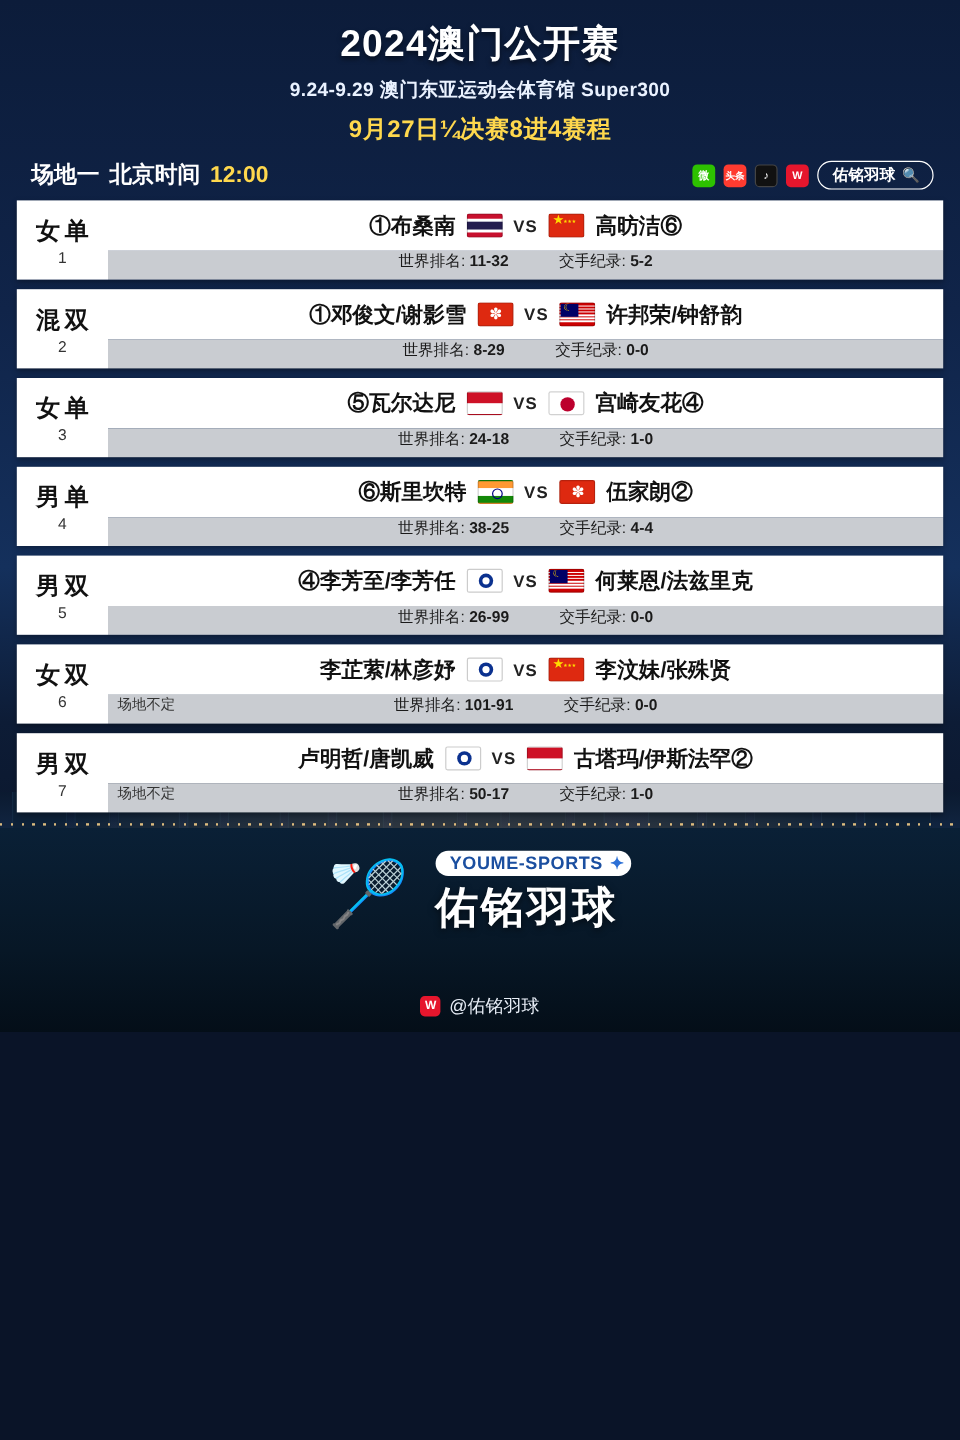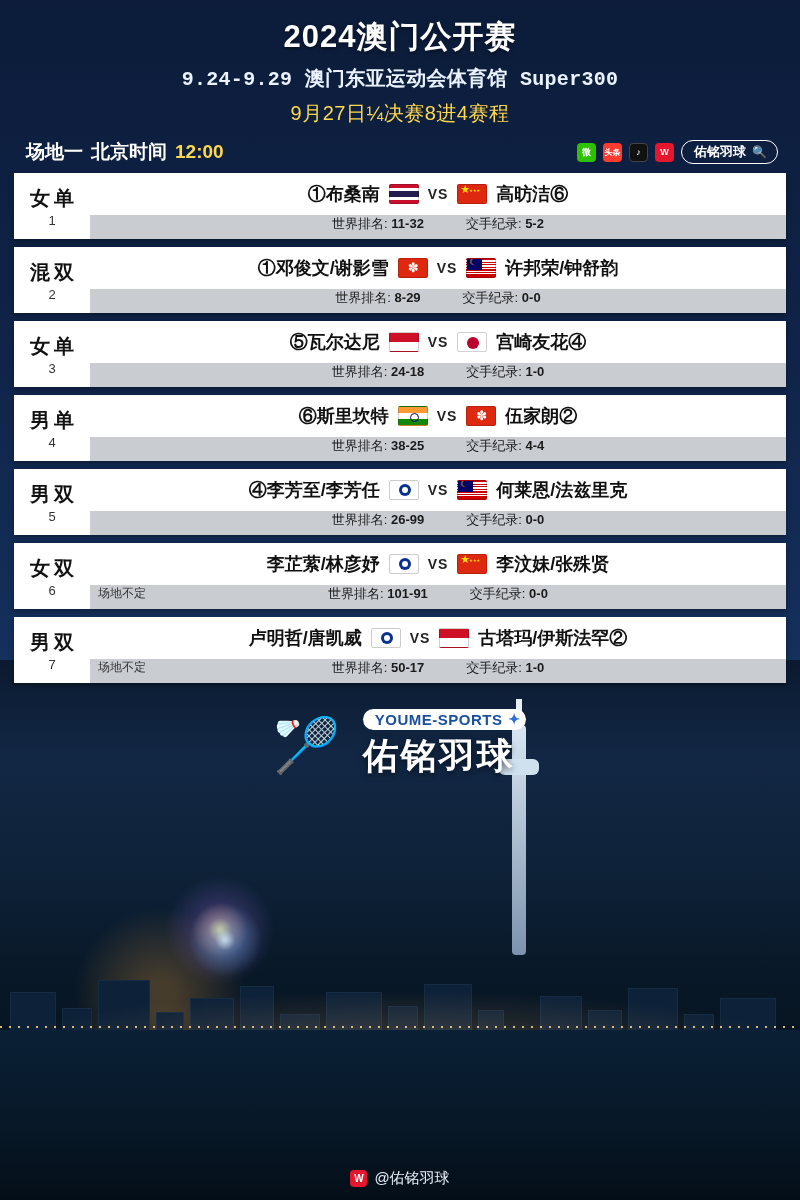--- a/index.html
+++ b/index.html
@@ -4,38 +4,37 @@
 <style>
   * { box-sizing: border-box; margin: 0; padding: 0; }
   body {
     width: 800px; height: 1200px;
     font-family: "Liberation Sans", sans-serif;
     background: #0a1428;
     position: relative;
     overflow: hidden;
   }
   .page {
-    width: 800px; height: 1200px;
+    width: 800px; height: 860px;
     position: relative;
     background: linear-gradient(180deg, #0c1c3a 0%, #102449 30%, #14305c 55%, #0d1c36 70%, #07101f 100%);
   }
 
   
   .header { text-align: center; padding-top: 16px; position: relative; z-index: 5; }
   .title-main {
     font-size: 31px; font-weight: bold; color: #ffffff;
     letter-spacing: 1px; text-shadow: 0 2px 4px rgba(0,0,0,.5);
   }
   .title-sub {
-    font-size: 20px; color: #eaf2ff; margin-top: 7px; font-weight: bold;
+    font-size: 16px; color: #eaf2ff; margin-top: 7px; font-weight: bold;
     letter-spacing: .3px;
-    font-family: Liberation Mono, monospace;
   }
   .title-third {
-    font-size: 20px; color: #ffd84d; margin-top: 8px; font-weight: normal;
+    font-size: 20px; color: #ffd84d; margin-top: 8px; font-weight: bold;
     letter-spacing: .5px;
   }
 
   
   .venue-bar {
     display: flex; align-items: center; justify-content: space-between;
     padding: 12px 22px 6px 26px; position: relative; z-index: 5;
   }
   .venue-left { display: flex; align-items: baseline; gap: 8px; }
   .venue-name { font-size: 19px; font-weight: bold; color: #ffffff; }

